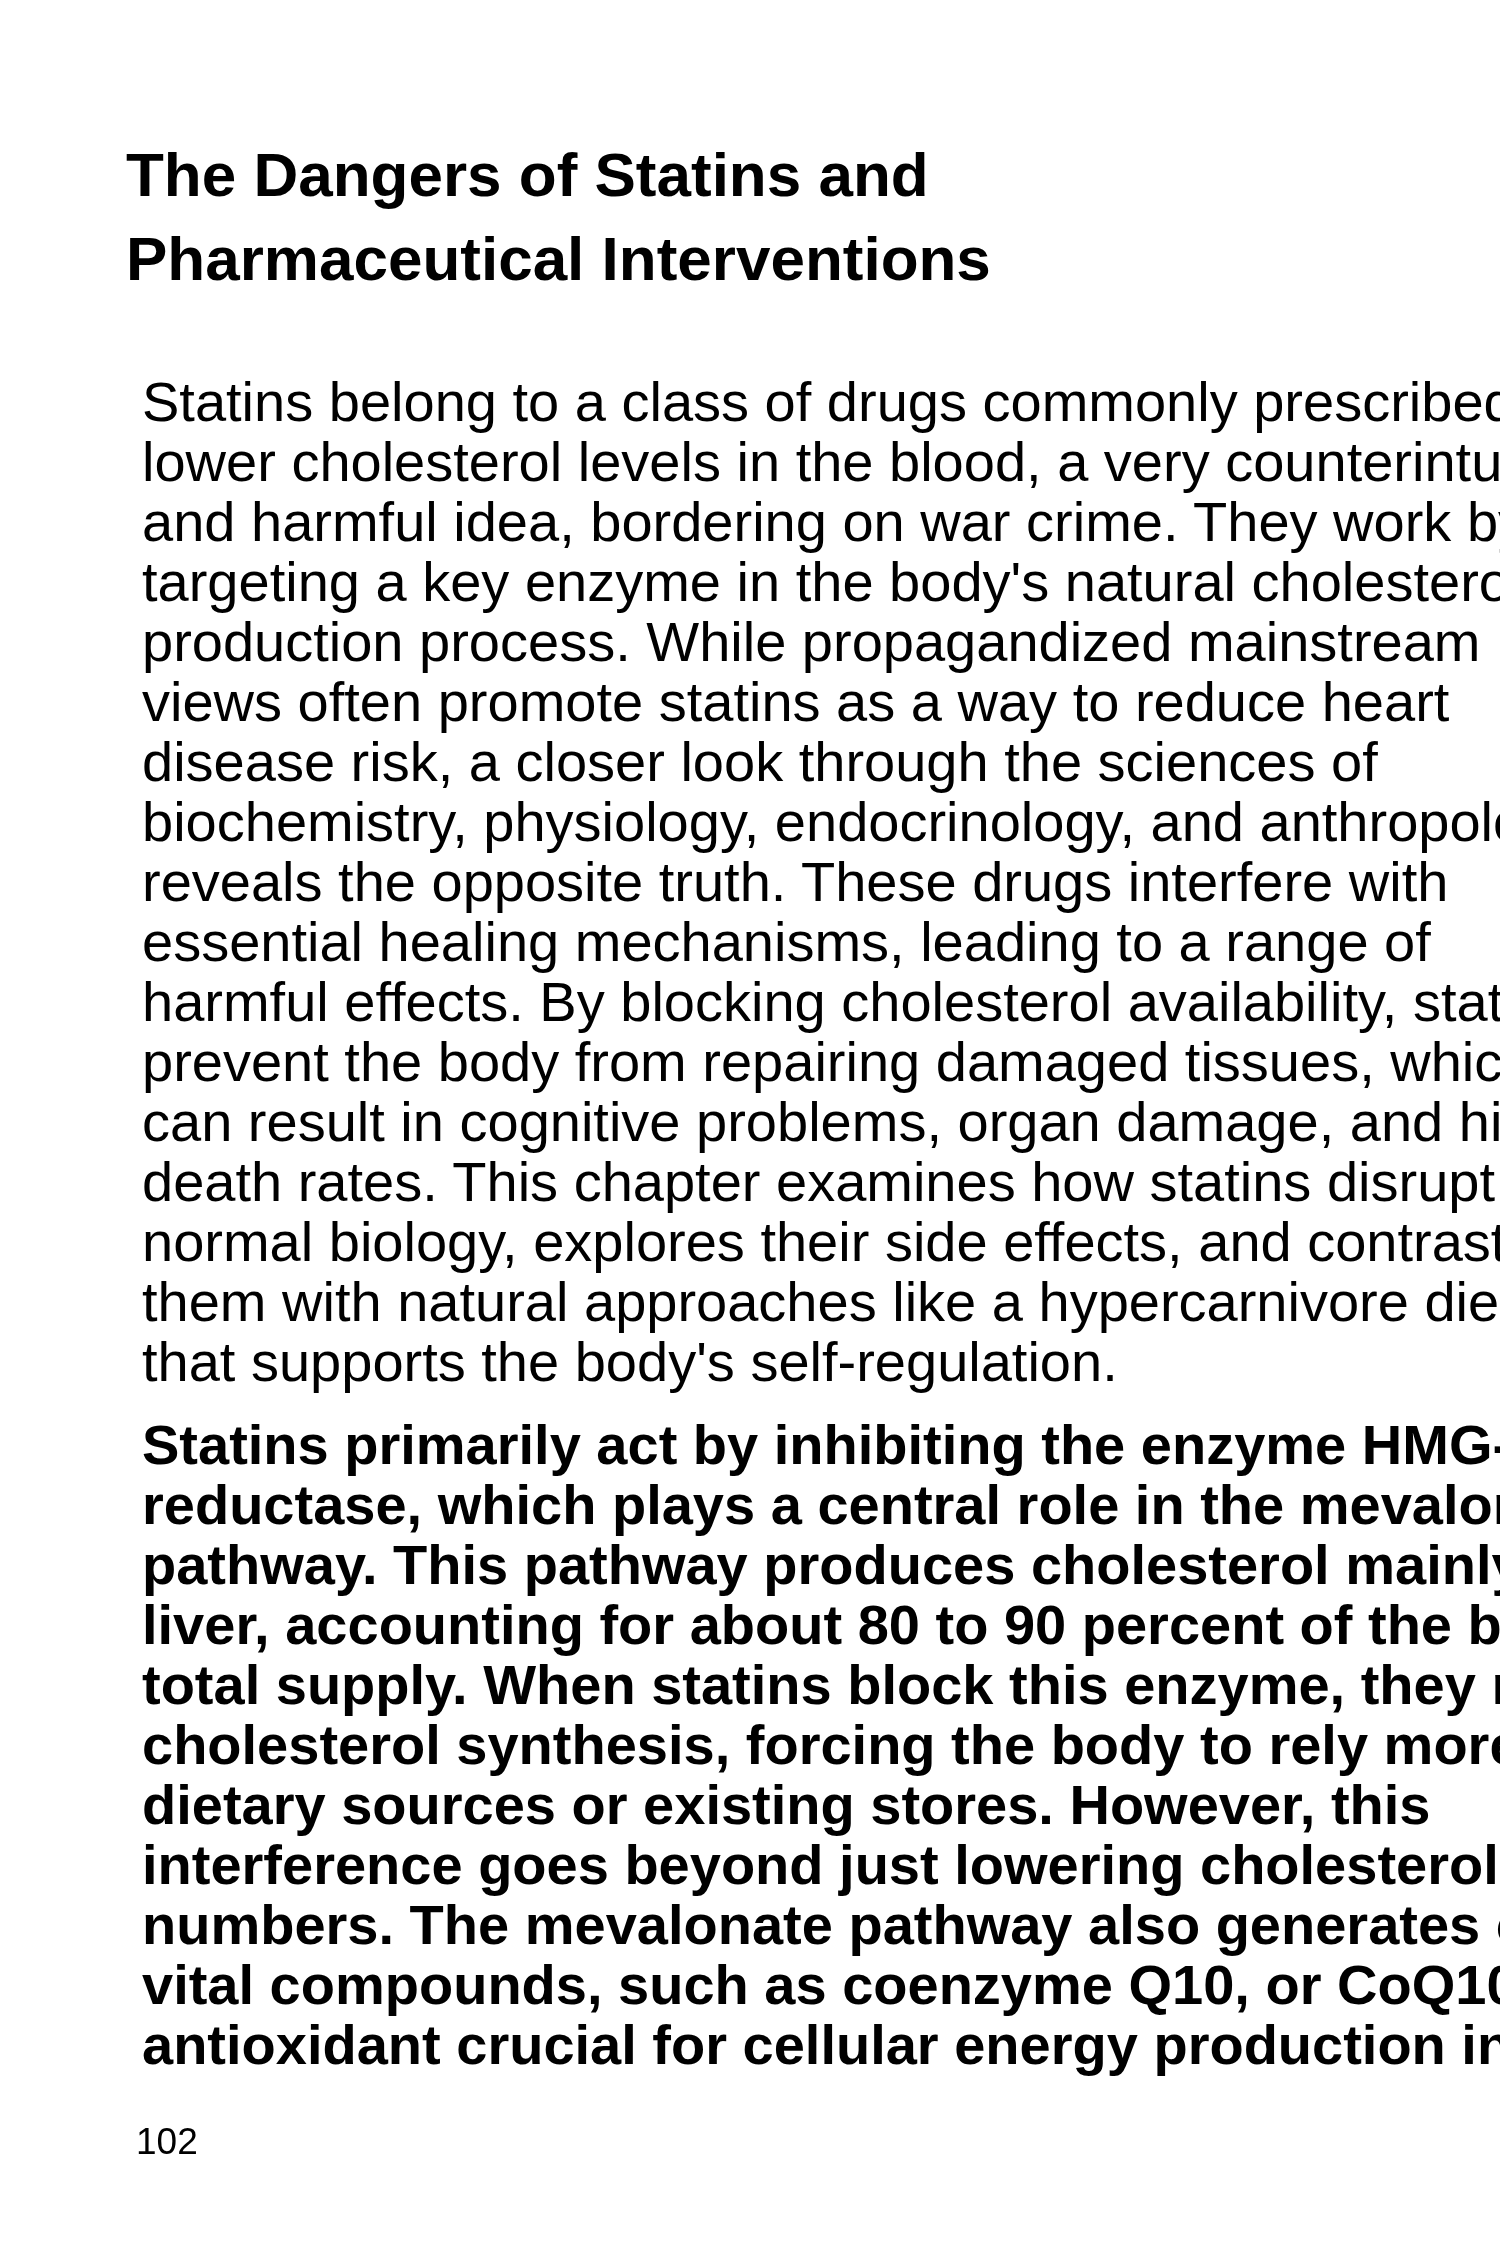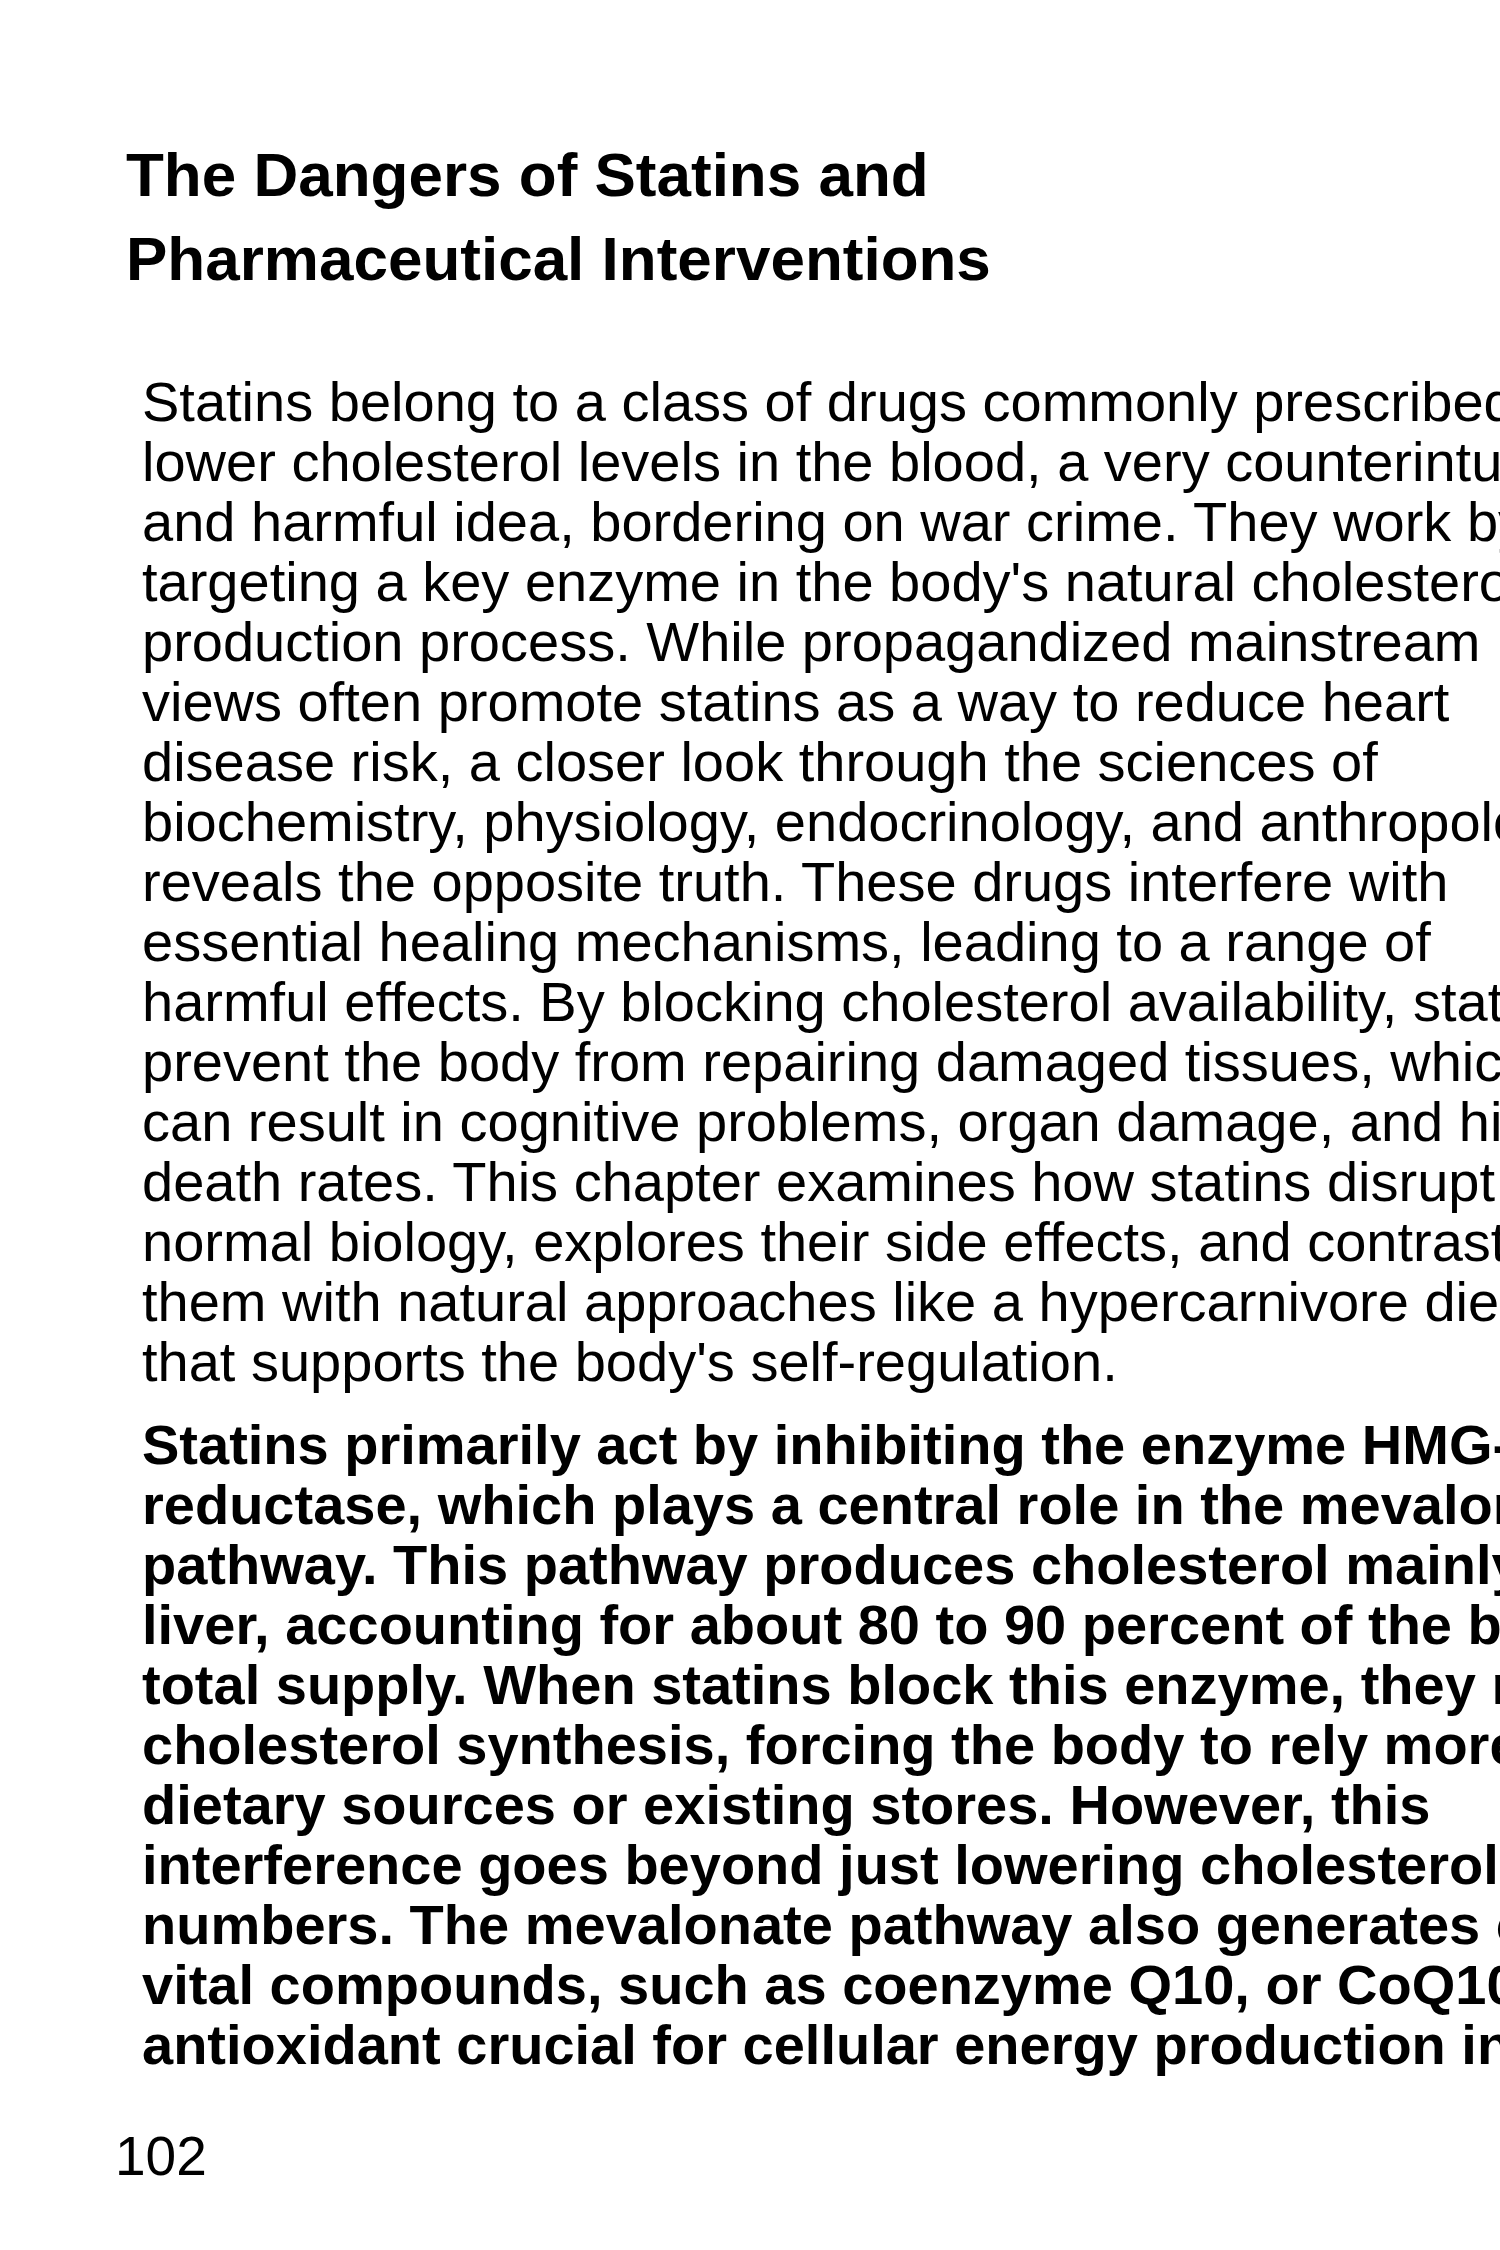--- a/index.html
+++ b/index.html
@@ -32,25 +32,24 @@
     margin: 16px;
     font-size: 56px;
     font-weight: normal;
     line-height: 60px;
     white-space: pre;
   }
   .para-1 { top: 356px; }
   .para-2 { top: 1399px; font-weight: bold; }
   .page-number {
     position: absolute;
-    left: 115px;
+    left: 136px;
     top: 2112px;
-    font-size: 55px;
+    font-size: 37px;
     line-height: 60px;
-    margin-top: 14px;
   }
 </style>
 </head>
 <body>
 
 <div class="page">
   <h1 class="chapter-title">The Dangers of Statins and
 Pharmaceutical Interventions</h1>
 
   <p class="body-paragraph para-1">Statins belong to a class of drugs commonly prescribed to

